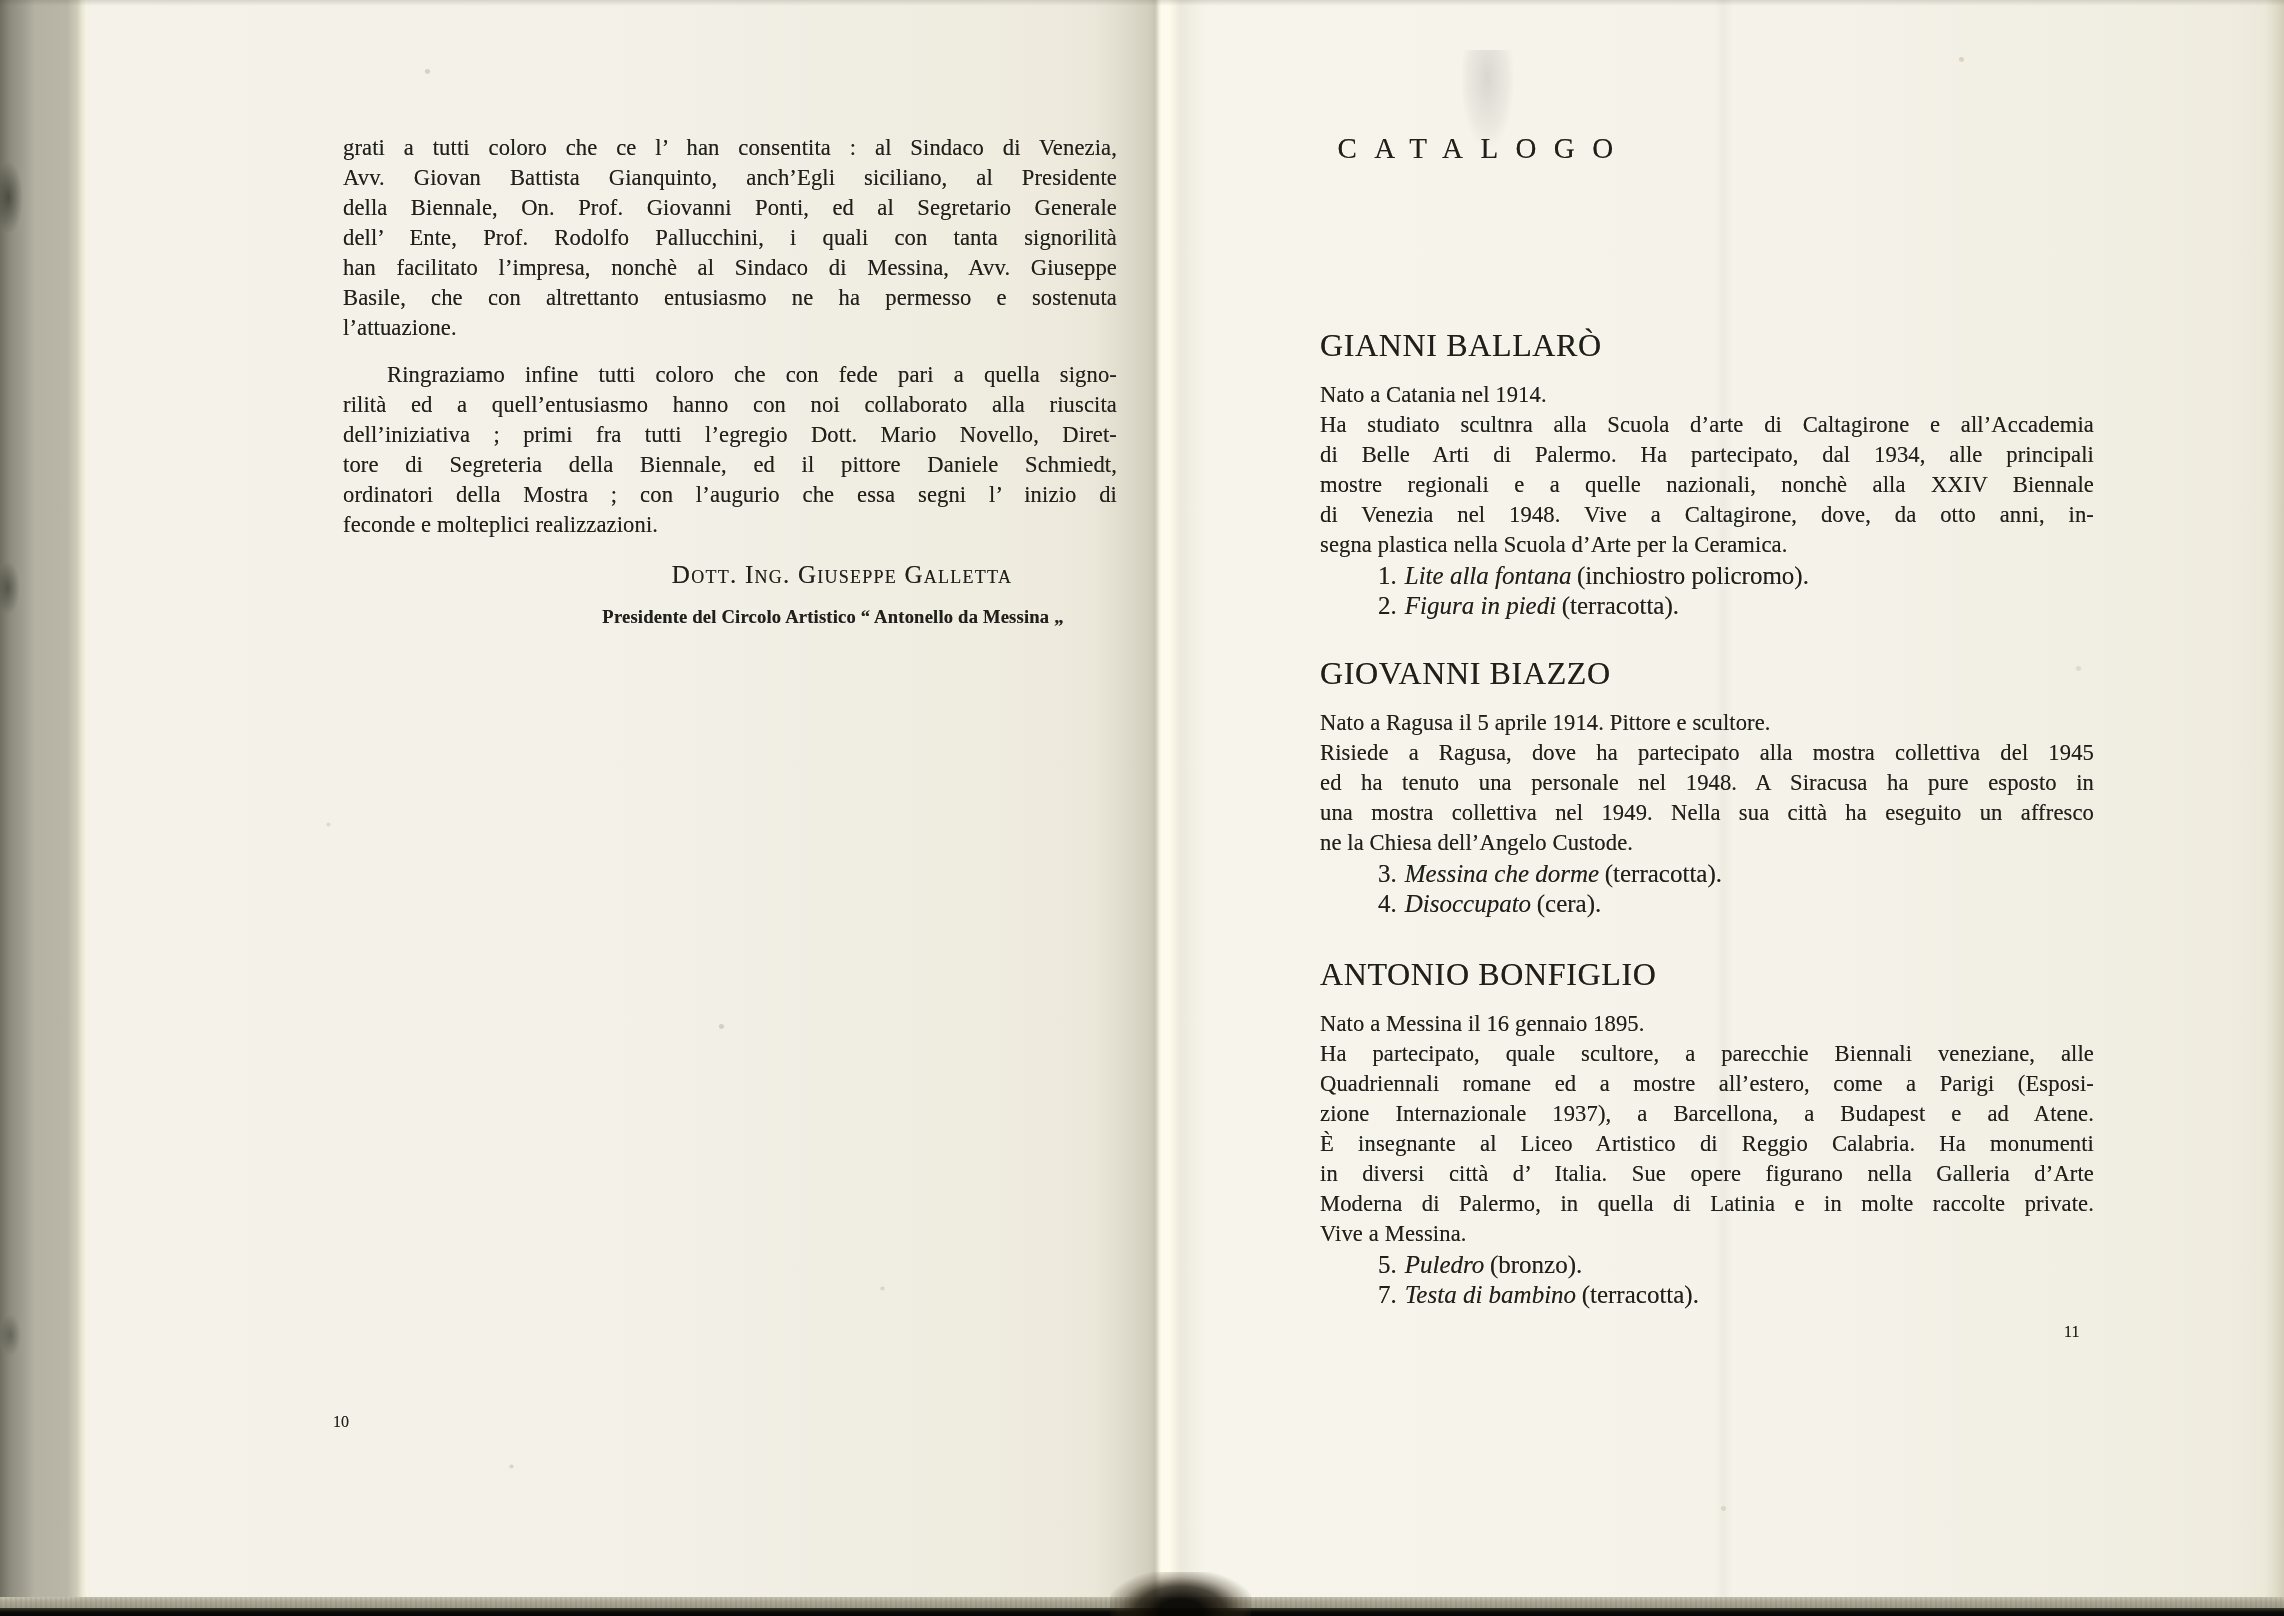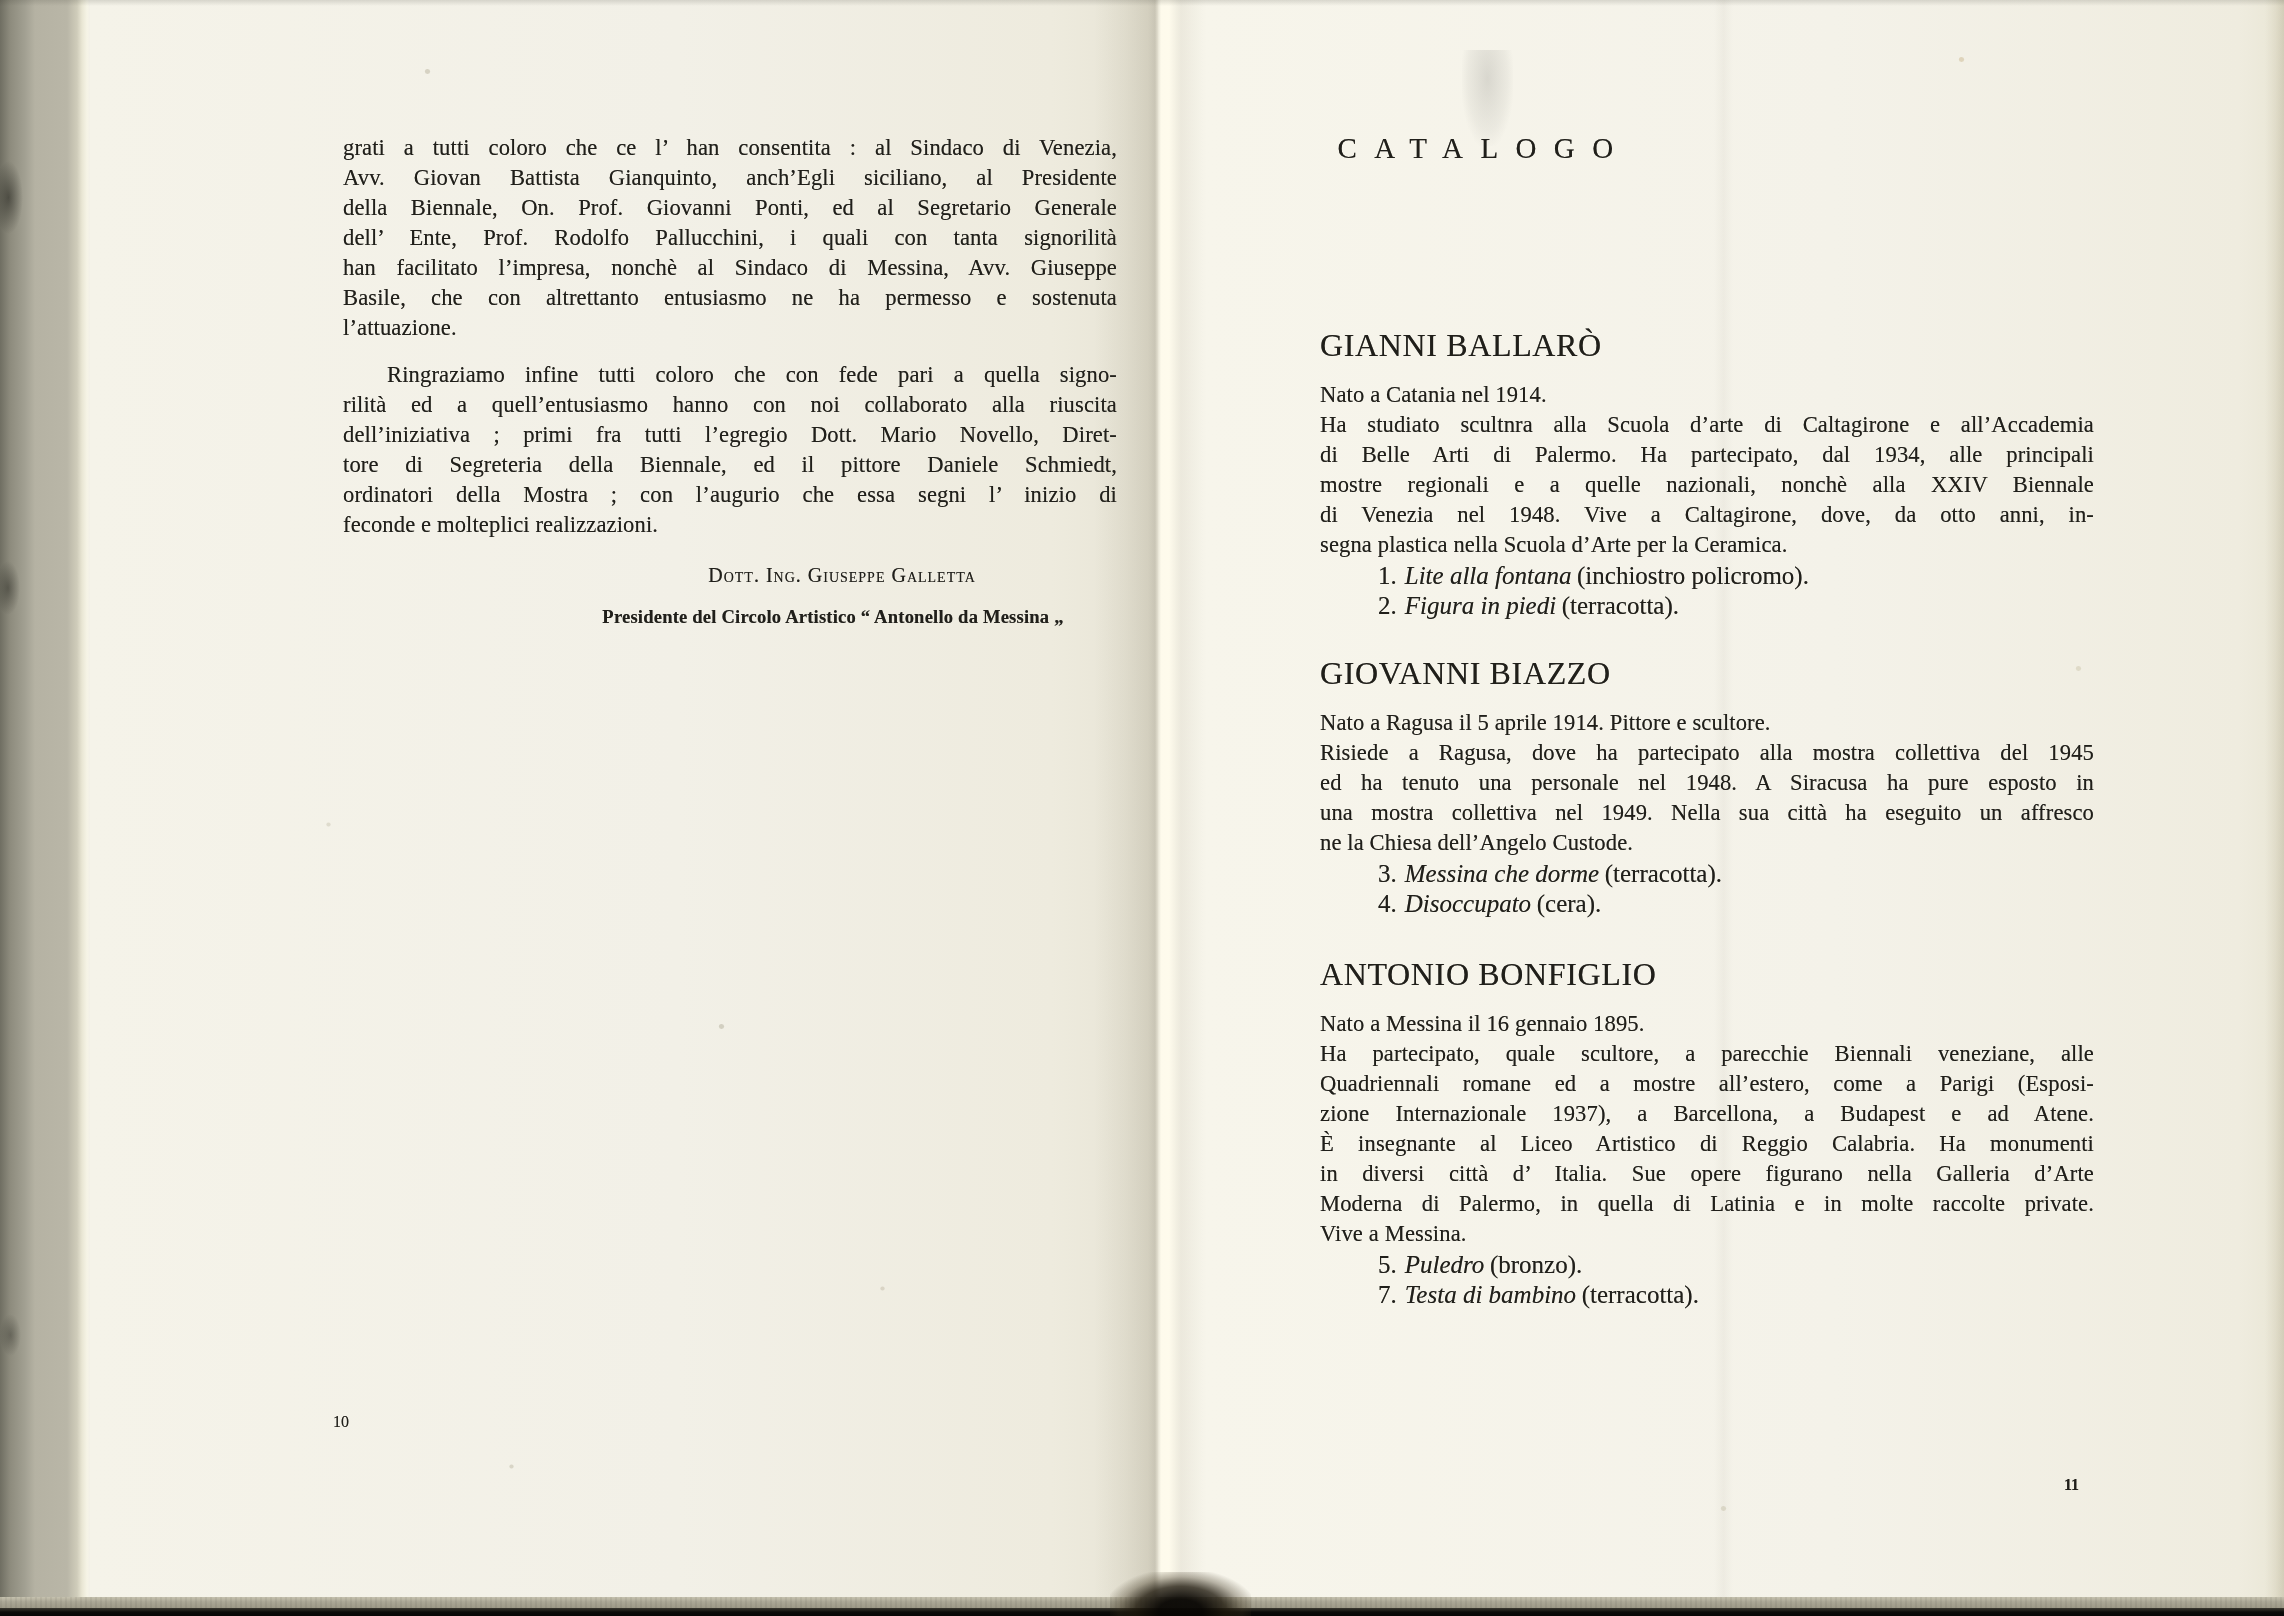--- a/index.html
+++ b/index.html
@@ -53,40 +53,40 @@
   
   .textblock{position:absolute;z-index:3;}
   .para{margin:0;}
   .tline{font-size:22.6px;line-height:30px;text-align:justify;text-align-last:justify;
          letter-spacing:.005em;text-shadow:0 0 0.4px rgba(28,27,23,.55);}
   .tline.tlast{text-align-last:left;}
   .left-text{left:254px;top:133px;width:774px;}
   .left-text .para-1{margin-top:17px;}
   .left-text .para-1 .tline:first-child{text-indent:44px;}
   .signature{margin-top:20px;margin-left:265px;width:468px;text-align:center;
-    font-variant:small-caps;font-size:20px;line-height:30px;letter-spacing:.05em;
+    font-variant:small-caps;font-size:25px;line-height:30px;letter-spacing:.05em;
     text-shadow:0 0 0.4px rgba(28,27,23,.55);}
   .signature-role{margin-top:13.5px;margin-left:180px;width:620px;text-align:center;
     font-size:18.6px;line-height:25px;font-weight:700;letter-spacing:.01em;
     text-shadow:0 0 0.3px rgba(28,27,23,.5);}
   .catalog-title{position:absolute;left:1320px;top:132px;width:774px;margin:0;z-index:3;
     font-size:29px;line-height:32px;font-weight:normal;text-align:left;
     letter-spacing:.60em;text-indent:.60em;text-shadow:0 0 0.4px rgba(28,27,23,.55);}
   .entry{position:absolute;left:1320px;width:774px;z-index:3;}
   .entry-0{top:329px;} .entry-1{top:657px;} .entry-2{top:958px;}
   .entry h2{margin:0 0 18px 0;font-size:32px;line-height:33px;font-weight:normal;
     letter-spacing:.02em;text-shadow:0 0 0.5px rgba(28,27,23,.6);}
   .works{margin-top:1.1px;padding-left:58px;}
   .work{font-size:25px;line-height:30px;text-shadow:0 0 0.4px rgba(28,27,23,.55);}
   .wnum{margin-right:8px;}
   .wtitle{font-style:italic;margin-right:5.6px;}
   .pagenum{position:absolute;z-index:3;font-size:16px;line-height:25px;
     text-shadow:0 0 0.4px rgba(28,27,23,.55);}
   .pn-left{left:244px;top:1409px;}
-  .pn-right{left:2064px;top:1472px;font-weight:bold;}
+  .pn-right{left:2064px;top:1319px;}
 </style>
 </head>
 <body>
 
 <div class="scan">
 
   <div class="page page-left">
     <div class="textblock left-text">
       <div>
           <div class="para para-0">

